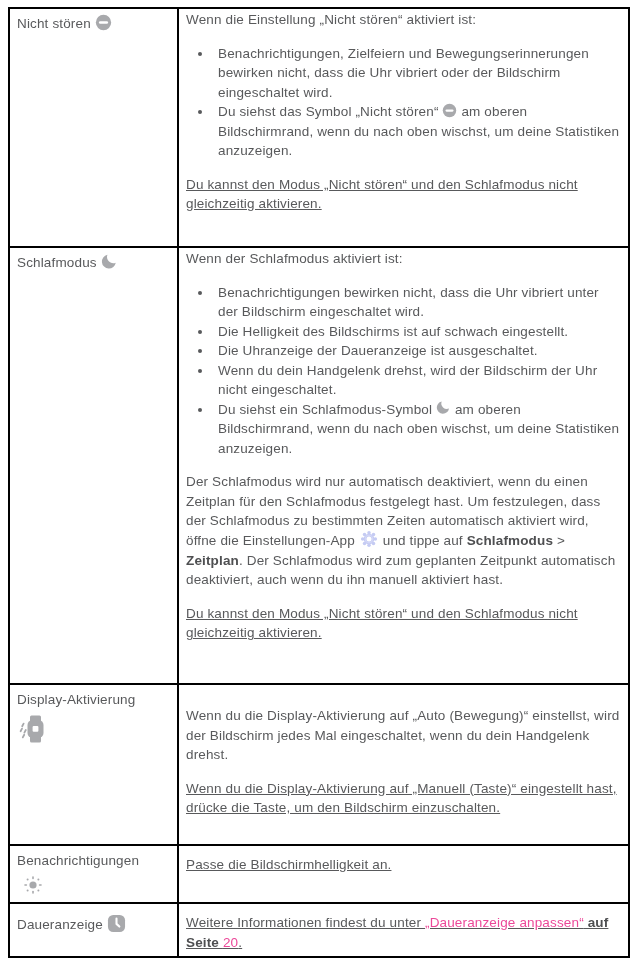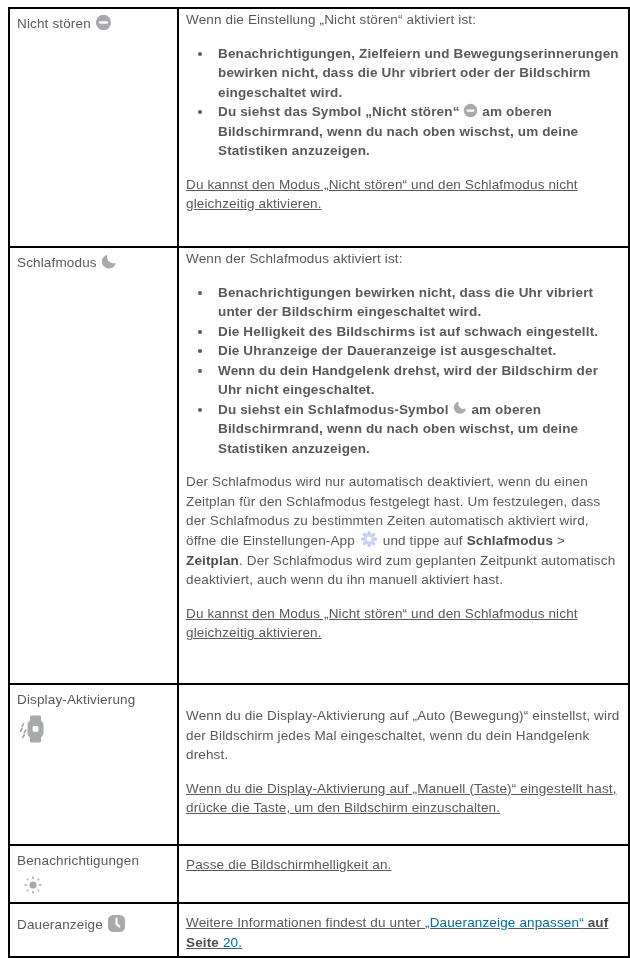--- a/index.html
+++ b/index.html
@@ -18,24 +18,24 @@
     font-size:13.5px; line-height:19.5px; letter-spacing:0.15px;
     color:#58595b;
   }
   td.label-cell { width:156px; padding:5px 4px 4px 7px; }
   td.content-cell { padding-left:7px; padding-right:8px; padding-bottom:4px; }
   .pt-xl { }
   .pt-lg { padding-top:21px; }
   .pt-sm { padding-top:9px; }
   p.para { margin:0 0 14px 0; }
   p.para:last-child { margin-bottom:0;text-decoration:underline; }
-  ul.blist { margin:14px 0 14px 0; padding-left:27px;font-weight:bold; }
+  ul.blist { margin:14px 0 14px 0; padding-left:27px; }
   ul.blist li { padding-left:5px; margin:0; }
   b.strong { font-weight:bold; color:#4e4f51; }
-  .link { color:#0369a1; cursor:pointer; }
+  .link { color:#ec4899; cursor:pointer; }
   .icon { display:inline-block; vertical-align:middle; position:relative; top:-2px; }
   .icon-block { display:block; margin-top:6px; margin-left:2px; }
   svg { display:block; }
 </style>
 </head>
 <body>
 
 <div class="page">
   <table class="settings">
 

